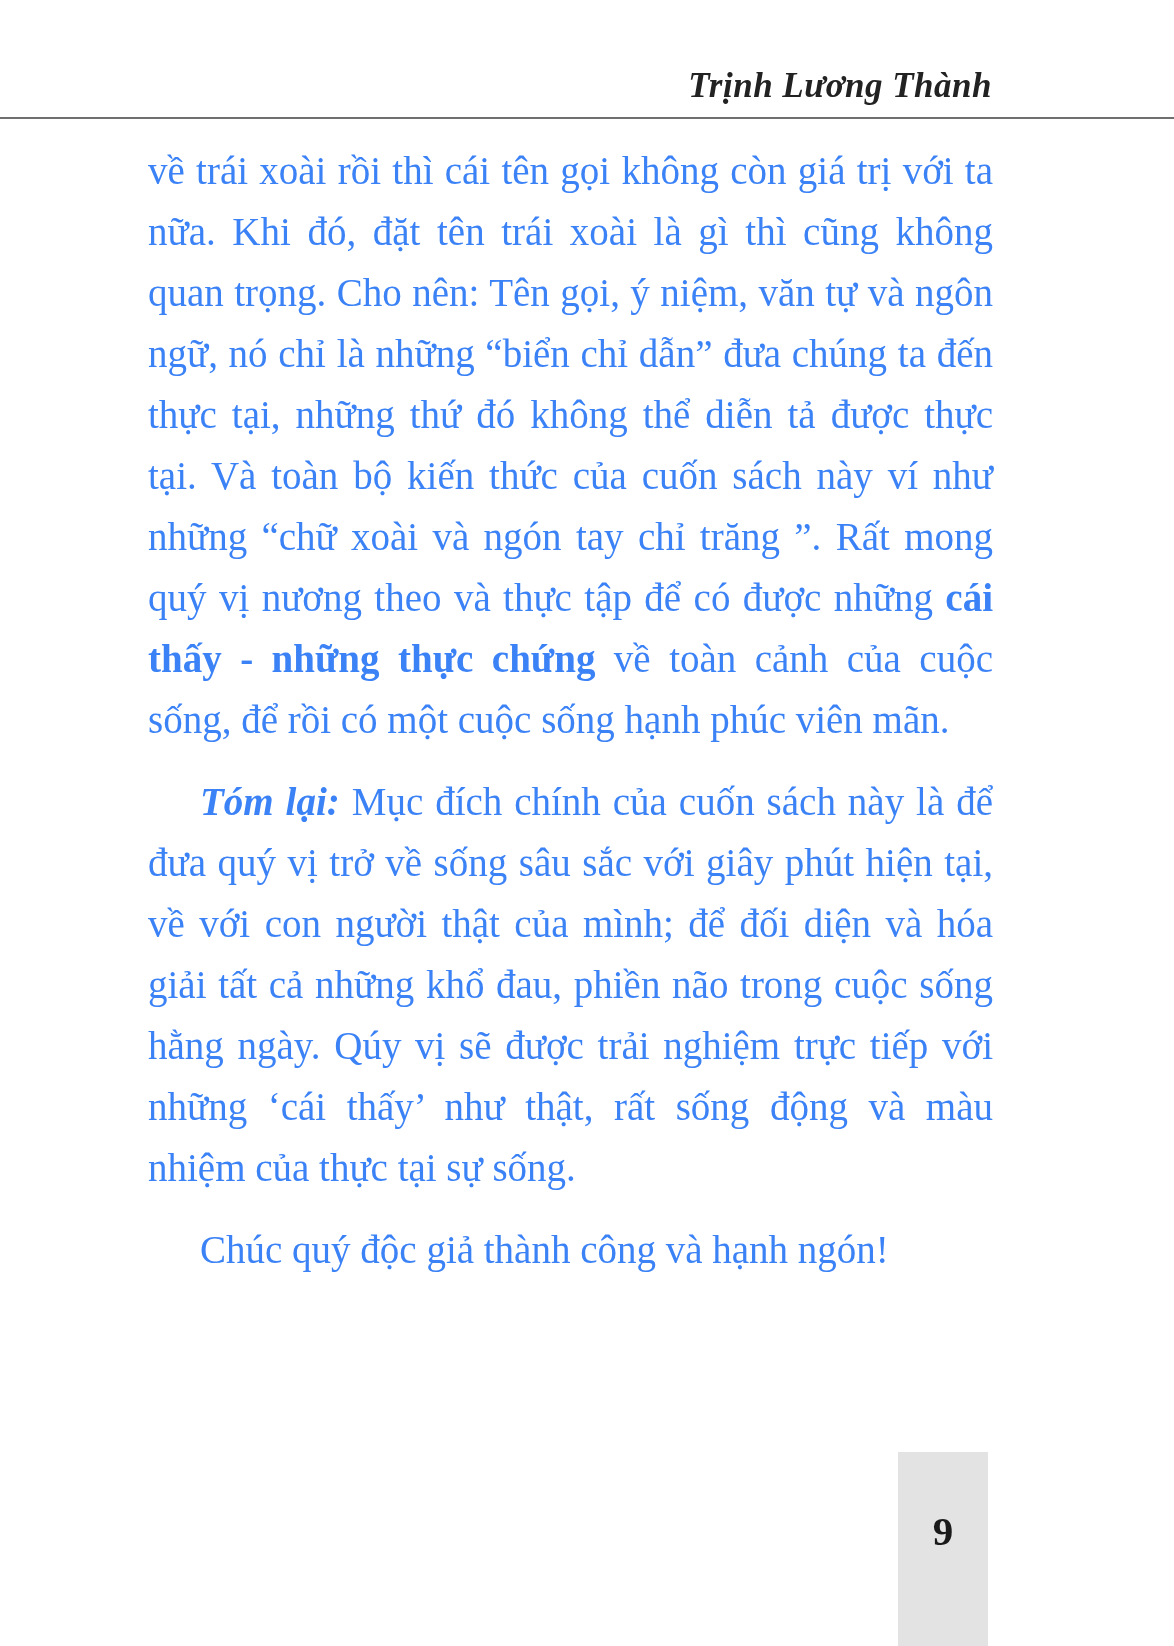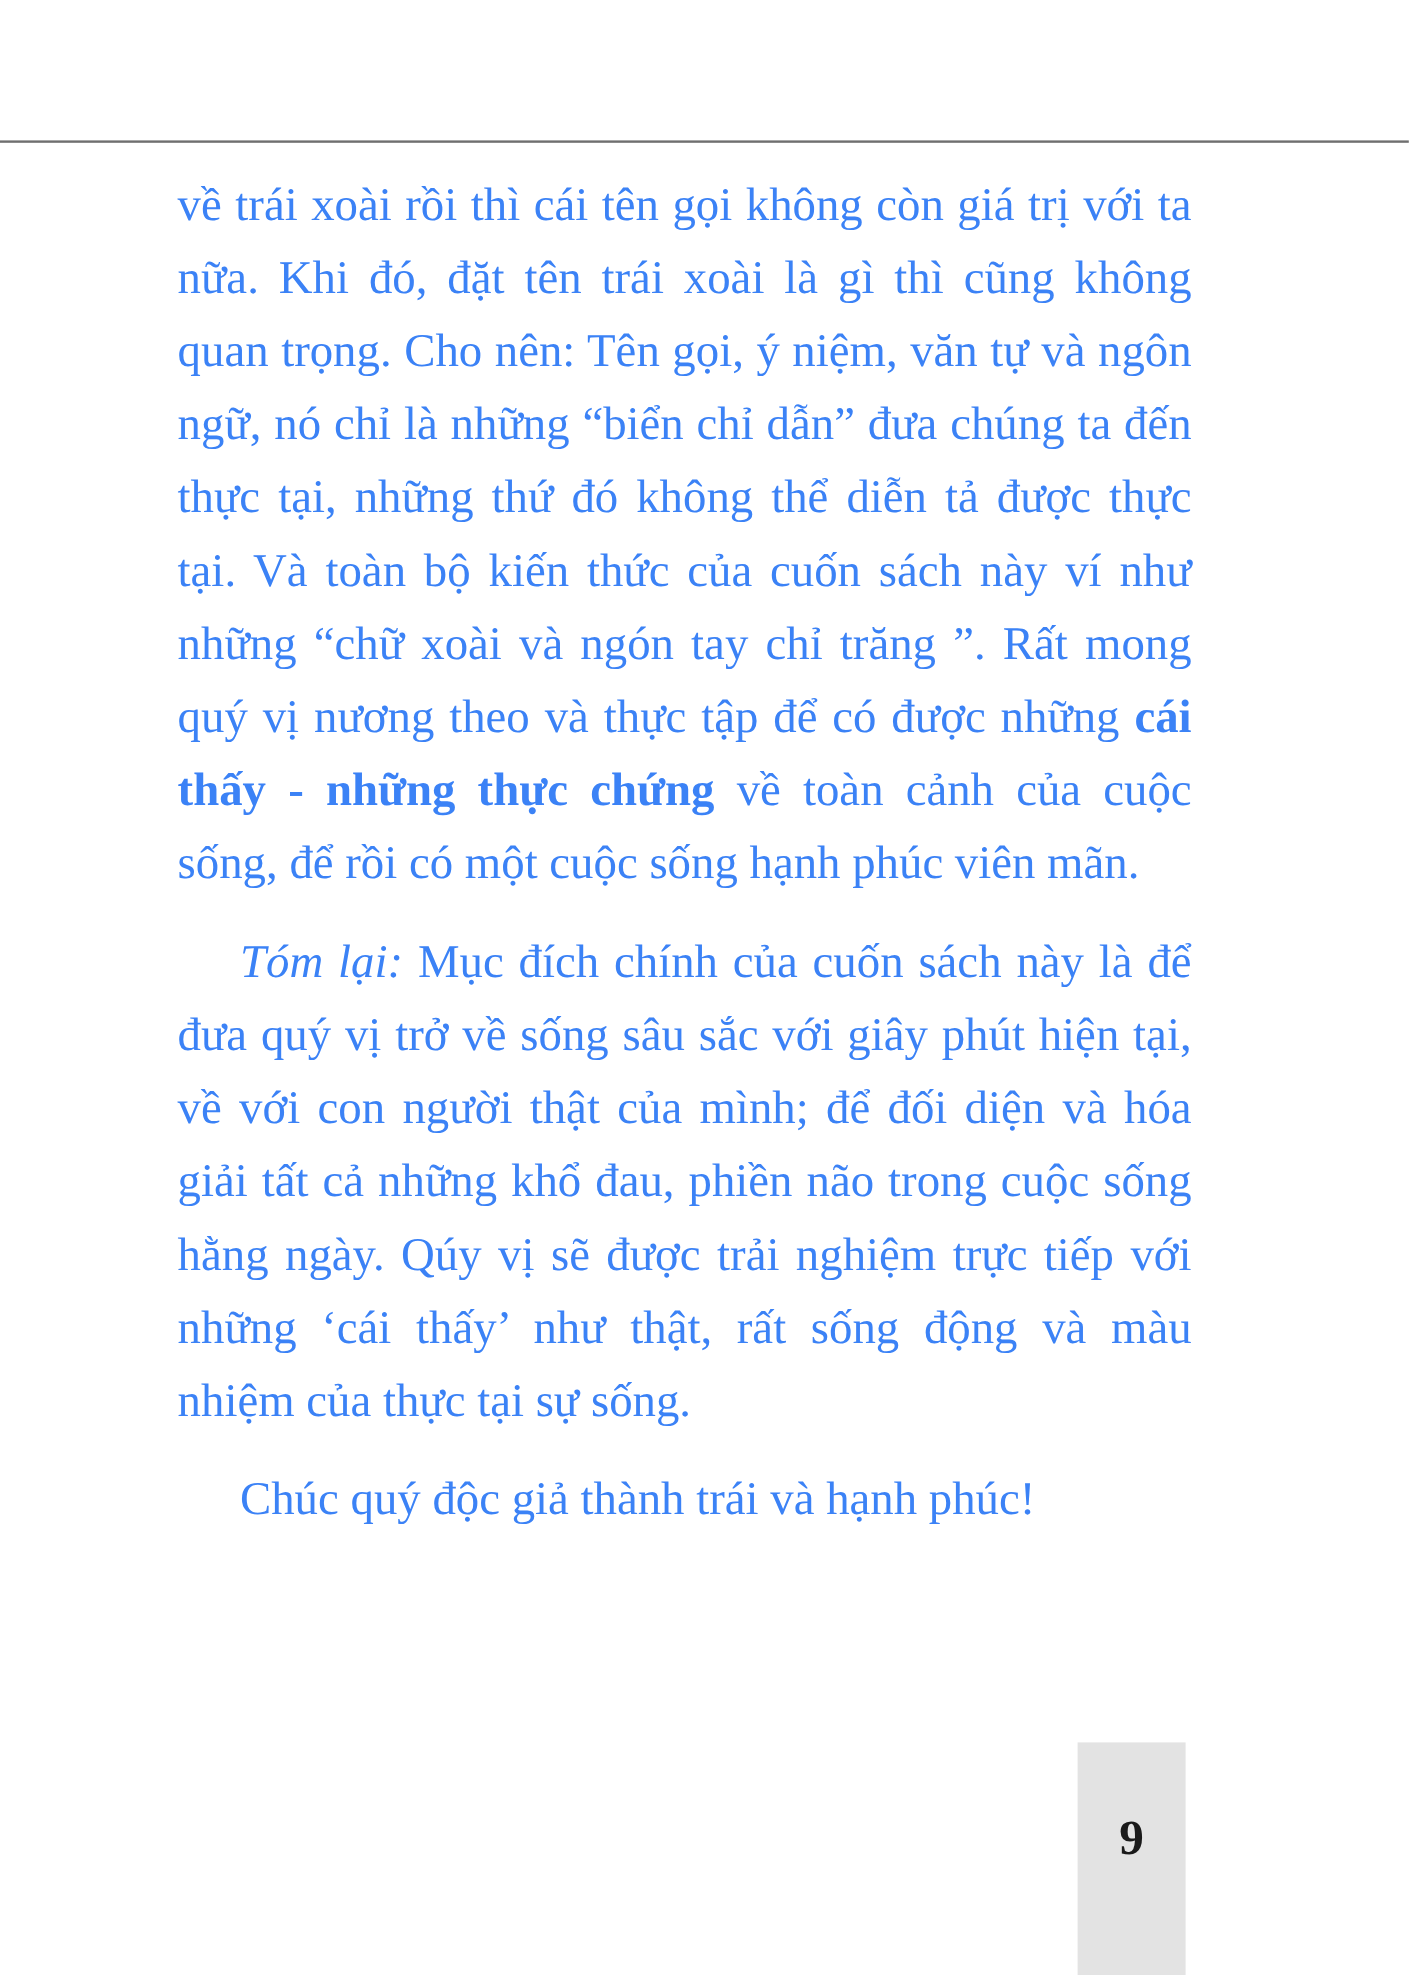--- a/index.html
+++ b/index.html
@@ -47,21 +47,21 @@
     color: #3b82f6;
     text-align: justify;
   }
   .body-text p {
     margin: 0 0 21px 0;
   }
   .body-text p.indent {
     text-indent: 52px;
   }
   .seg-bold { font-weight: bold; }
-  .seg-italic { font-style: italic; }
+  .seg-italic { font-style: italic; font-weight: bold; }
   .page-number-box {
     position: absolute;
     left: 898px;
     top: 1452px;
     width: 90px;
     height: 194px;
     background: #e3e3e3;
   }
   .page-number {
     position: absolute;
@@ -72,26 +72,27 @@
     font-weight: bold;
     font-size: 41px;
     color: #1a1a1a;
   }
 </style>
 </head>
 <body>
 
 <div class="page">
 
+  <div class="running-header">Trịnh Lương Thành</div>
 
   <div class="header-rule"></div>
 
   <div class="body-text">
       <p><span>về trái xoài rồi thì cái tên gọi không còn giá trị với ta nữa. Khi đó, đặt tên trái xoài là gì thì cũng không quan trọng. Cho nên: Tên gọi, ý niệm, văn tự và ngôn ngữ, nó chỉ là những “biển chỉ dẫn” đưa  chúng ta đến thực tại, những thứ đó không thể diễn tả được thực tại. Và toàn bộ kiến thức của cuốn sách này ví như những “chữ xoài và ngón tay chỉ trăng ”. Rất mong quý vị nương theo và thực tập để có được những </span><span class="seg-bold">cái thấy - những thực chứng</span><span> về toàn cảnh của cuộc sống, để rồi có  một cuộc sống hạnh phúc viên mãn.</span></p>
       <p class="indent"><span class="seg-italic">Tóm lại:</span><span> Mục đích chính của cuốn sách này là để đưa quý vị trở về sống sâu sắc với giây phút hiện tại, về với con người thật của mình; để đối diện và hóa giải tất cả những khổ đau, phiền não trong cuộc sống hằng ngày. Qúy vị sẽ được trải nghiệm trực tiếp với những ‘cái thấy’ như thật, rất sống động và màu nhiệm của thực tại sự sống.</span></p>
-      <p class="indent"><span>Chúc quý độc giả thành trái và hạnh phúc!</span></p>
+      <p class="indent"><span>Chúc quý độc giả thành công và hạnh ngón!</span></p>
     </div>
 
   <div class="page-number-box">
     <div class="page-number">9</div>
   </div>
 
 </div>
 
 </body></html>

